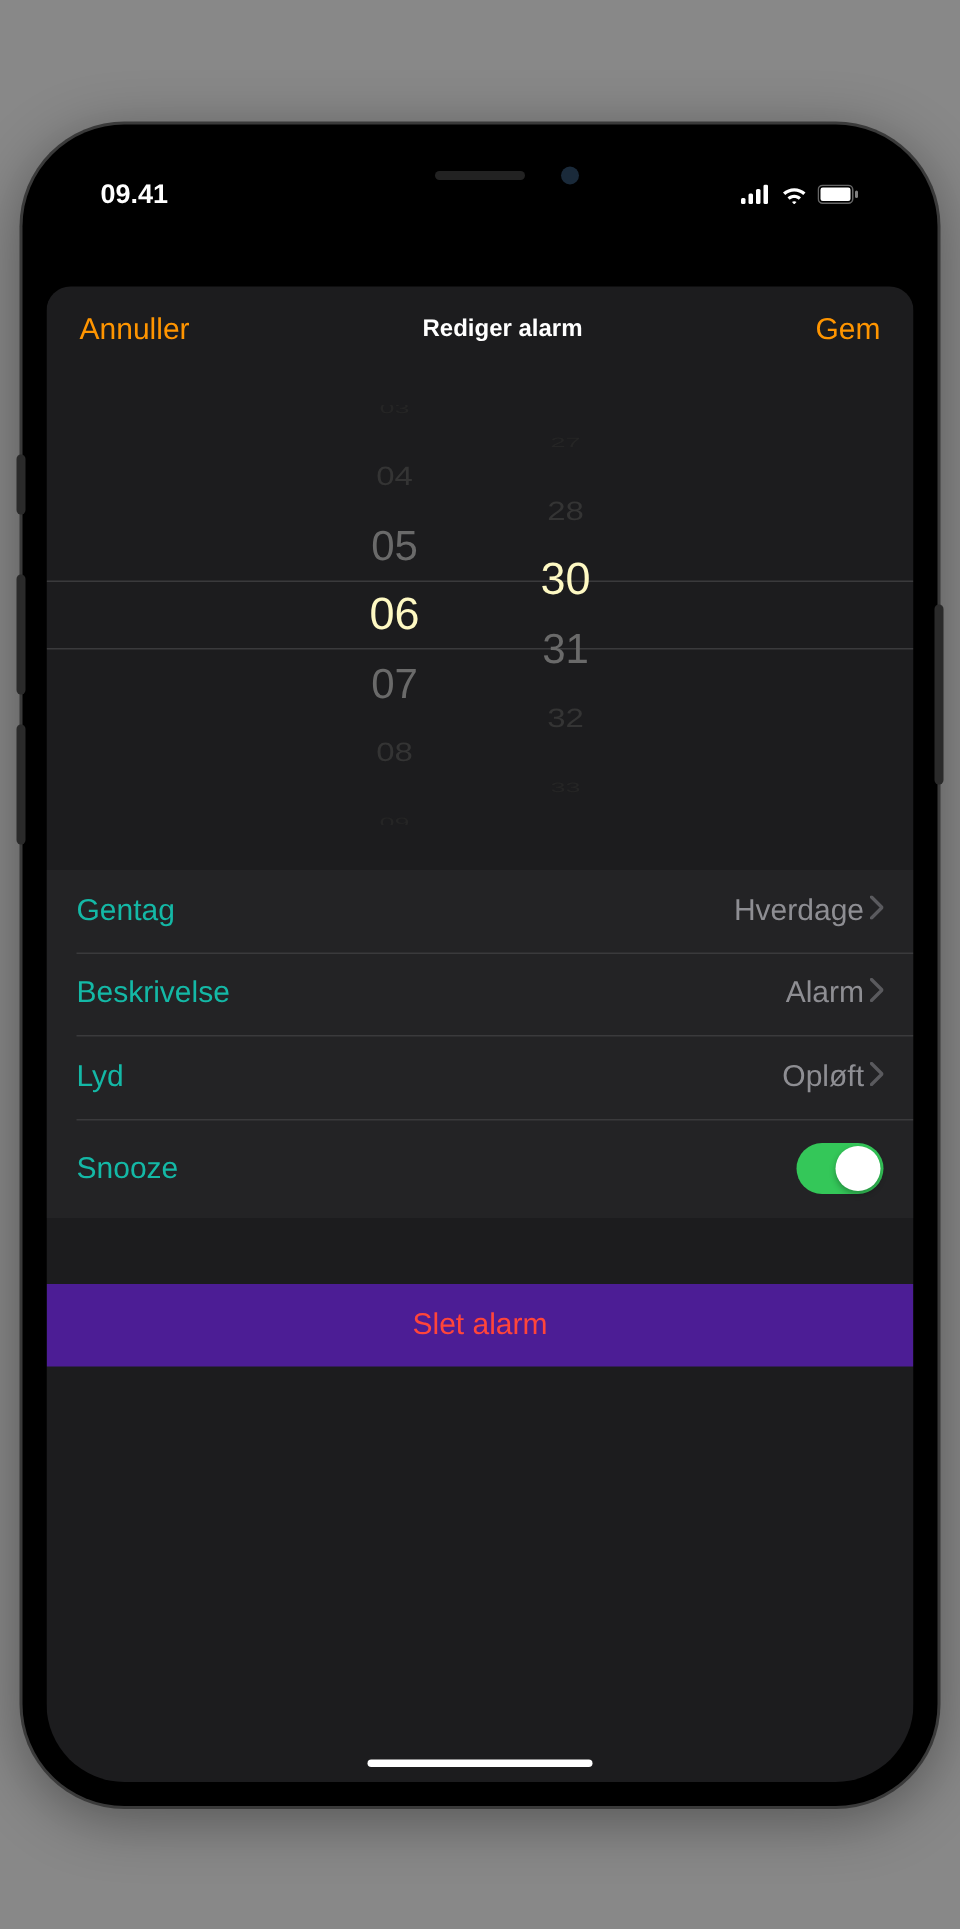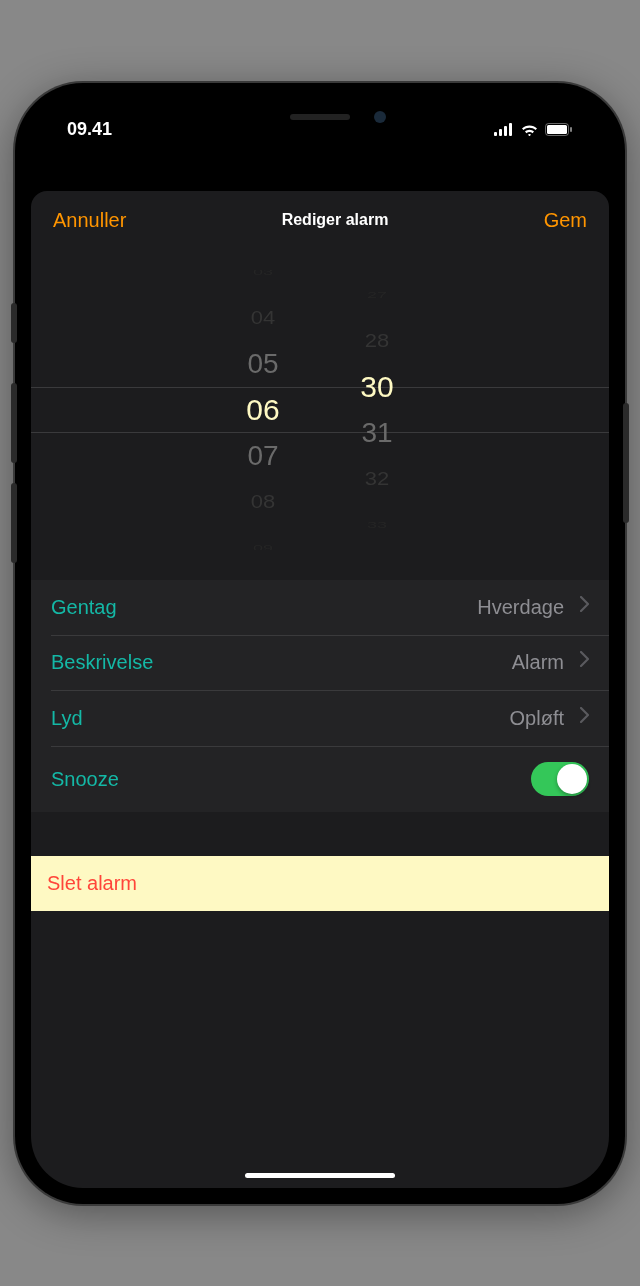--- a/index.html
+++ b/index.html
@@ -29,26 +29,26 @@
     .picker-item { height: 46px; line-height: 46px; font-size: 26px; color: #4a4a4a; }
     .picker-item.near { font-size: 28px; color: #6a6a6a; }
     .picker-item.selected { font-size: 30px; color: #fef9c3; }
     .picker-item.far { font-size: 22px; color: #343434; transform: scaleY(0.8); }
     .picker-item.faint { font-size: 18px; color: #252525; transform: scaleY(0.5); }
     .picker-highlight { position: absolute; top: 50%; left: 0; right: 0; height: 46px; transform: translateY(-50%); border-top: 0.5px solid #3a3a3c; border-bottom: 0.5px solid #3a3a3c; pointer-events: none; }
     .settings-group { background: #232325; margin: 0; }
     .settings-row { display: flex; justify-content: space-between; align-items: center; padding: 16px 20px; min-height: 54px; }
     .row-divider { height: 0.5px; background: #3a3a3c; margin-left: 20px; }
     .settings-label { color: #14b8a6; font-size: 20px; }
-    .settings-value-wrap { display: flex; gap: 16px; }
+    .settings-value-wrap { display: flex; align-items: center; gap: 4px; }
     .settings-value { color: #8e8e93; font-size: 20px; }
     .chevron { color: #5a5a5e; }
     .toggle { width: 58px; height: 34px; background: #34c759; border-radius: 17px; position: relative; cursor: pointer; }
     .toggle-knob { width: 30px; height: 30px; background: #fff; border-radius: 50%; position: absolute; top: 2px; right: 2px; box-shadow: 0 2px 4px rgba(0,0,0,0.3); }
-    .delete-btn { background: #fef9c3; margin-top: 44px; padding: 16px; text-align: left; color: #ff453a; font-size: 20px; cursor: pointer; }
+    .delete-btn { background: #4c1d95; margin-top: 44px; padding: 16px; text-align: center; color: #ff453a; font-size: 20px; cursor: pointer; }
     .home-indicator { position: absolute; bottom: 10px; left: 50%; transform: translateX(-50%); width: 150px; height: 5px; background: #fff; border-radius: 3px; }
   </style>
 </head>
 <body>
 
 <div class="phone-frame">
   <div class="phone-side-btn btn-left-1"></div>
   <div class="phone-side-btn btn-left-2"></div>
   <div class="phone-side-btn btn-left-3"></div>
   <div class="phone-side-btn btn-right"></div>

